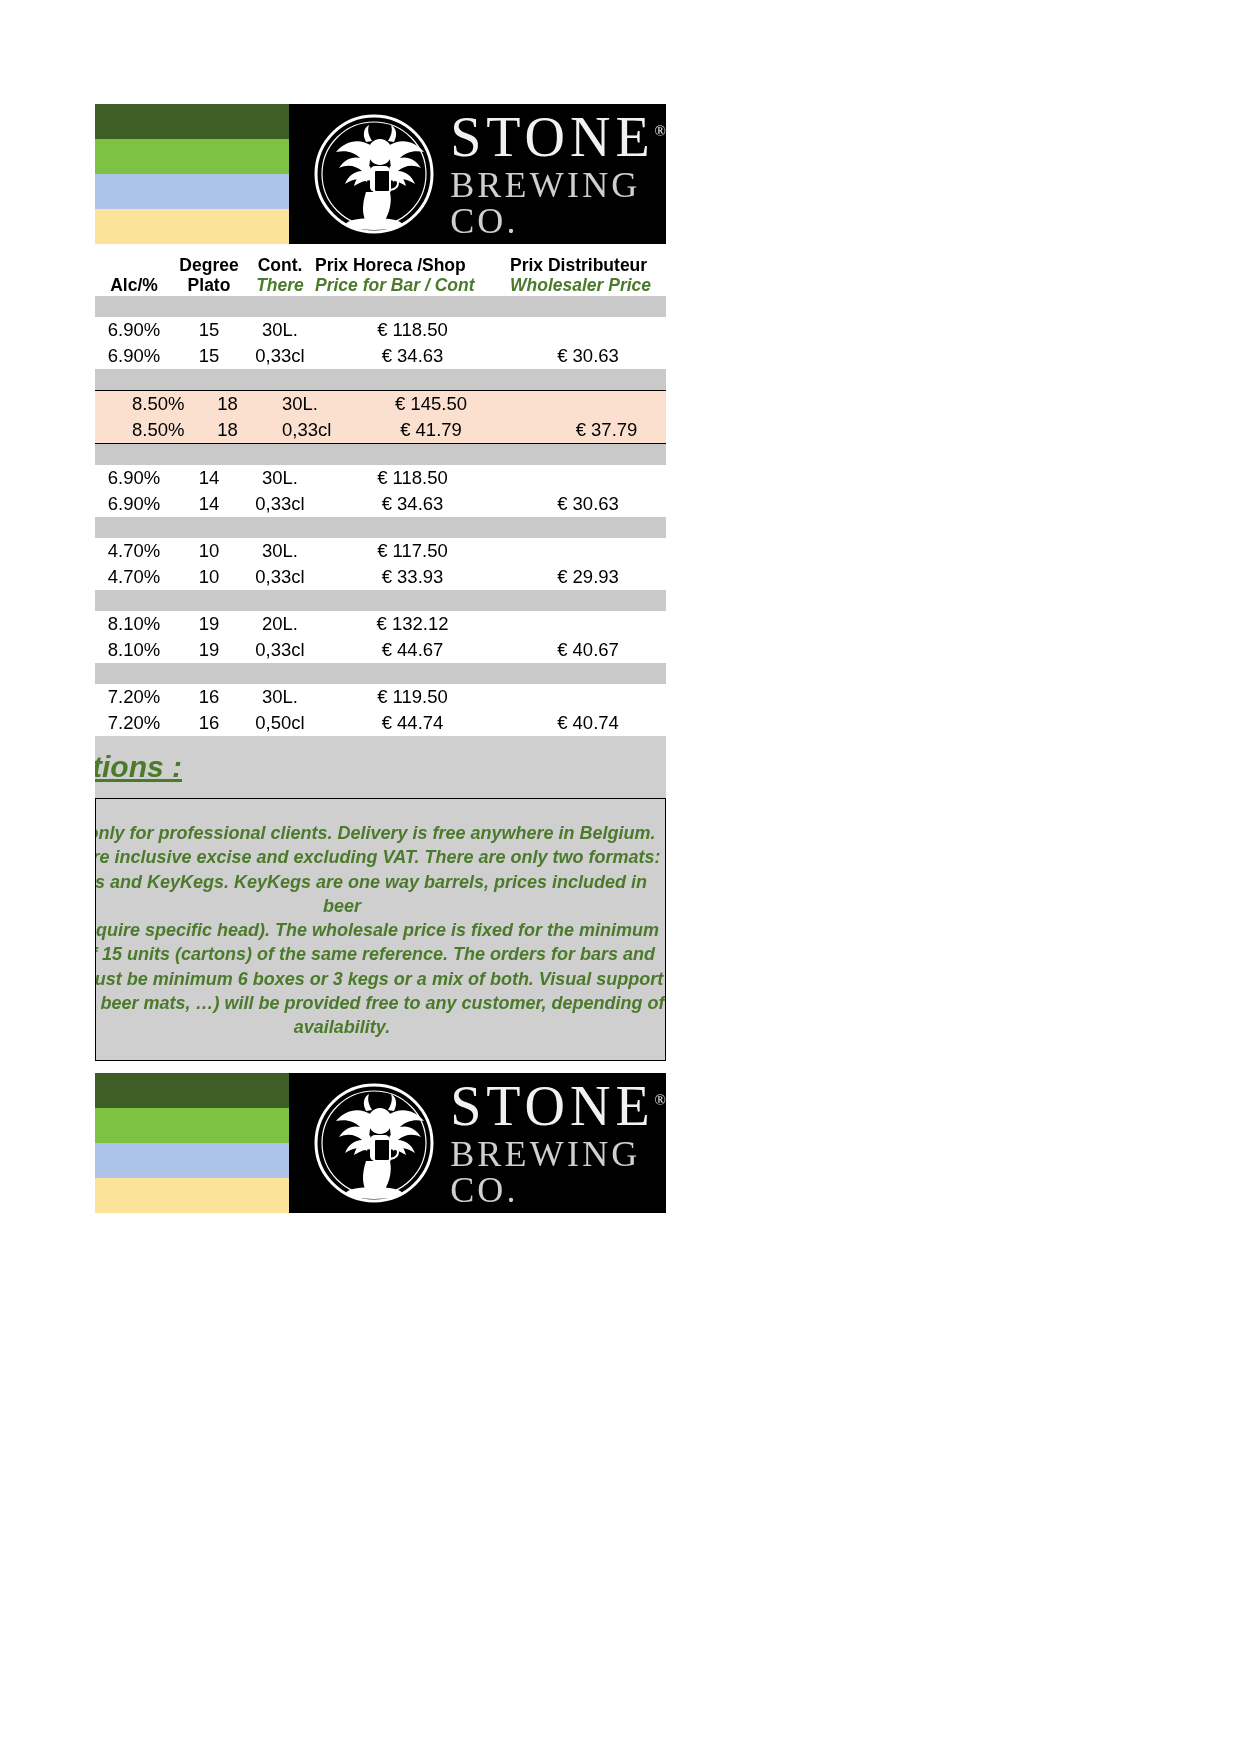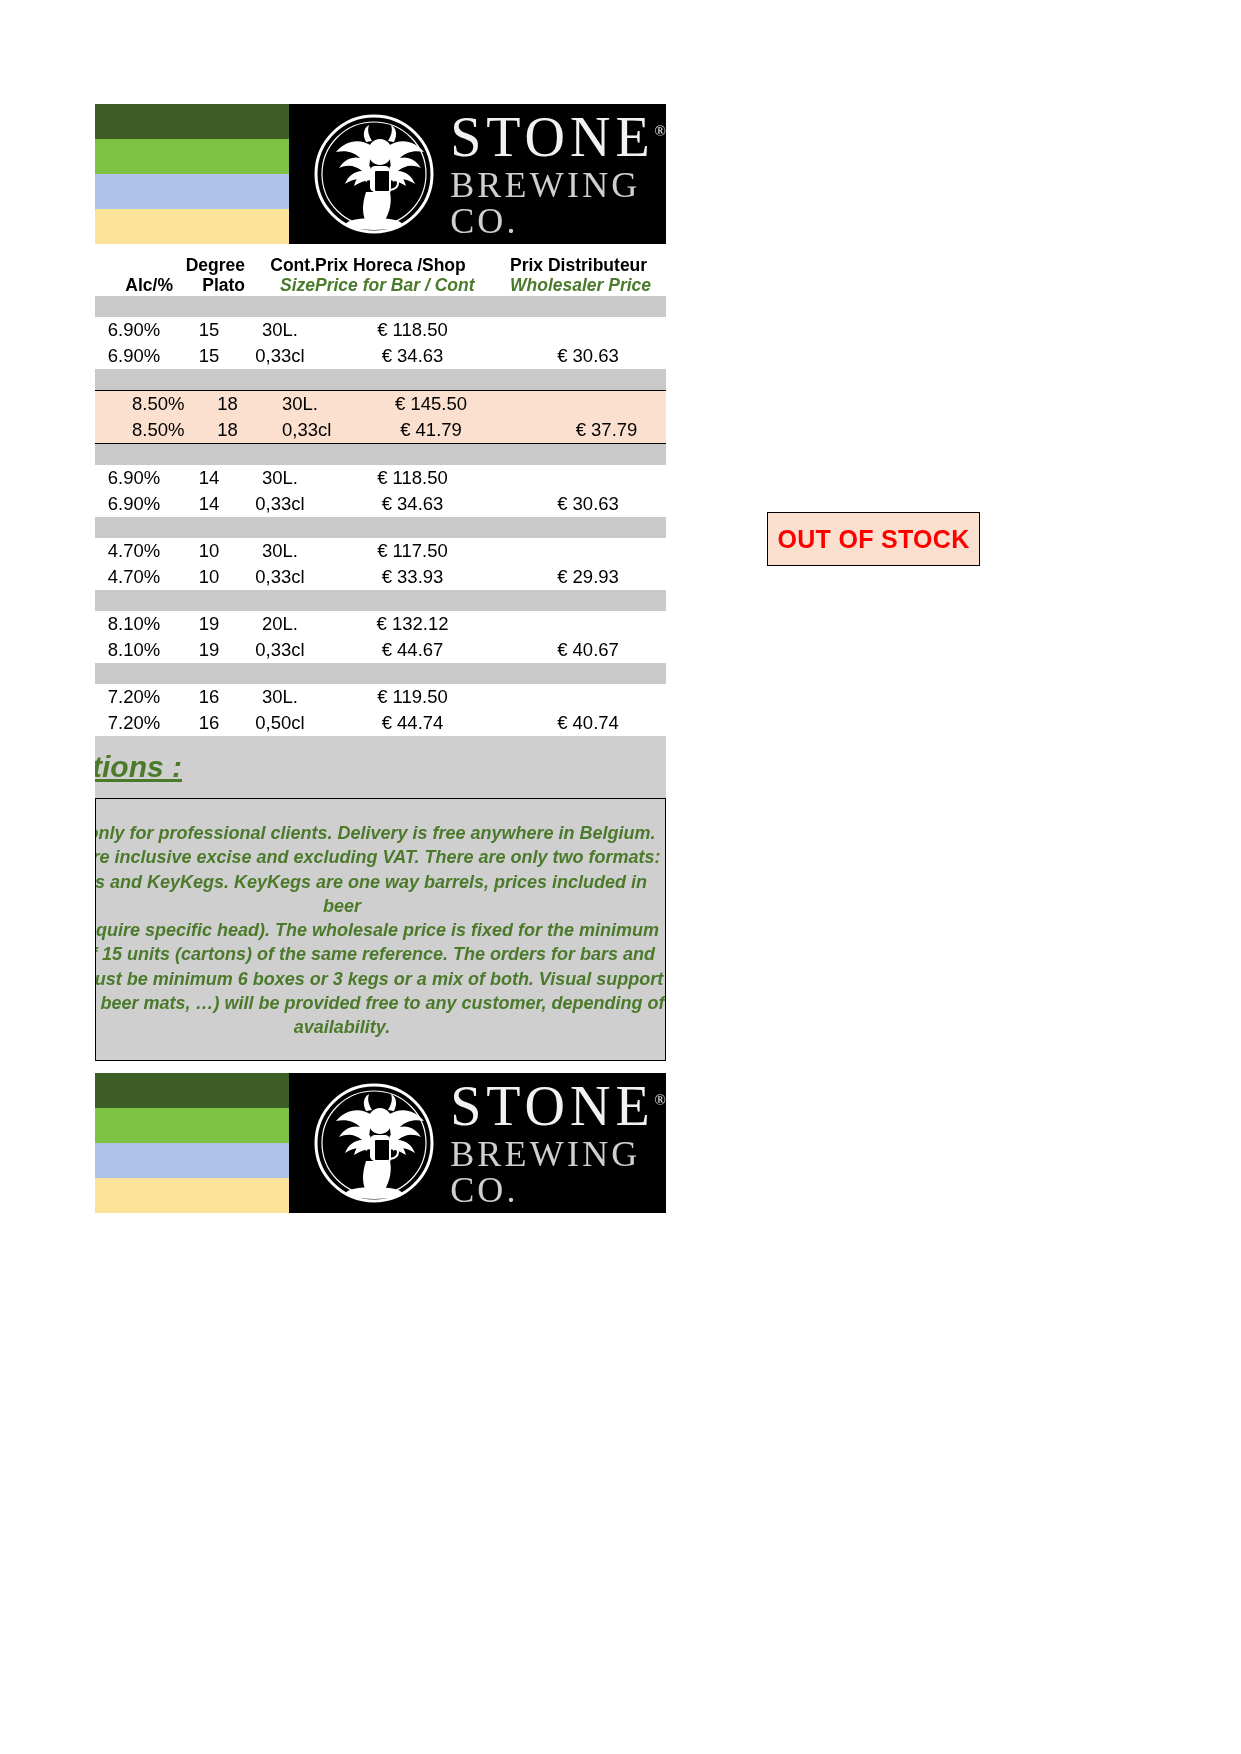--- a/index.html
+++ b/index.html
@@ -93,21 +93,21 @@
     margin: 0;
   }
   .col-alc   { width: 78px; }
   .col-plato { width: 72px; }
   .col-size  { width: 70px; }
   .col-bar   { width: 195px; }
   .col-whole { width: 156px; }
 
   .hdr-cell {
     vertical-align: bottom;
-    text-align: right;
+    text-align: center;
     padding-bottom: 3px;
     height: 52px;
   }
   .hdr-fr {
     display: block;
     font-size: 17.5px;
     font-weight: bold;
     color: #000000;
     line-height: 1.18;
     white-space: nowrap;
@@ -287,21 +287,21 @@
       <tr>
         <th class="hdr-cell">
           <span class="hdr-fr">Alc/%</span>
         </th>
         <th class="hdr-cell">
           <span class="hdr-fr">Degree</span>
           <span class="hdr-fr">Plato</span>
         </th>
         <th class="hdr-cell">
           <span class="hdr-fr">Cont.</span>
-          <span class="hdr-en">Size</span>
+          <span class="hdr-en">There</span>
         </th>
         <th class="hdr-cell hdr-span2">
           <span class="hdr-fr">Prix Horeca /Shop</span>
           <span class="hdr-en">Price for Bar / Cont</span>
         </th>
         <th class="hdr-cell hdr-span2">
           <span class="hdr-fr">Prix Distributeur</span>
           <span class="hdr-en">Wholesaler Price</span>
         </th>
       </tr>
@@ -429,23 +429,20 @@
         <tr class="data">
           <td class="c-price">7.20%</td>
           <td class="c-price">16</td>
           <td class="c-price">0,50cl</td>
           <td class="c-price">€ 44.74</td>
           <td class="c-price">€ 40.74</td>
         </tr>
       </tbody>
   </table>
 
-  <div class="oos-box">
-    <span class="oos-text">OUT OF STOCK</span>
-  </div>
 
 
   <div class="cond-title-band">
     <span class="cond-title">Conditions : </span>
   </div>
   <div class="cond-body">
     <div class="cond-text">Prices only for professional clients. Delivery is free anywhere in Belgium.
 Prices are inclusive excise and excluding VAT. There are only two formats:
 Cartons and KeyKegs. KeyKegs are one way barrels, prices included in beer
 price (require specific head). The wholesale price is fixed for the minimum

